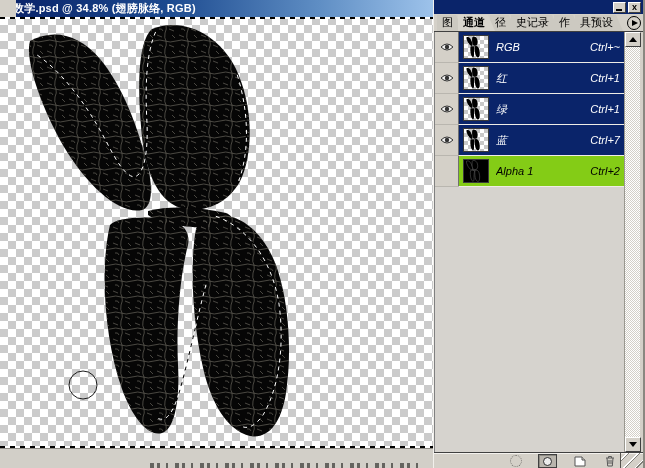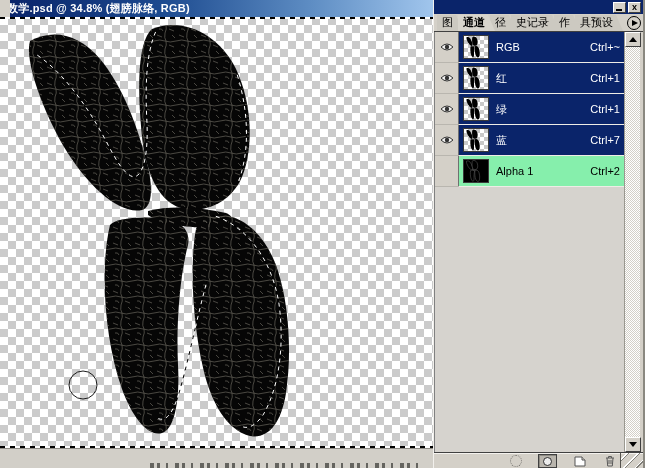--- a/index.html
+++ b/index.html
@@ -1,21 +1,21 @@
 <!DOCTYPE html>
 <html><head>
 <meta charset="utf-8">
 <style>
   * { margin:0; padding:0; box-sizing:border-box; }
   html,body { width:645px; height:468px; overflow:hidden; }
   body { font-family:"Liberation Sans","DejaVu Sans",sans-serif; background:#d4d0c8; position:relative; }
 
   
   .doc-titlebar{
-    position:absolute; left:10px; top:0; width:433px; height:17px;
+    position:absolute; left:16px; top:0; width:433px; height:17px;
     background:linear-gradient(90deg,#0a246a 0%,#1c4a8f 35%,#5f8ec4 70%,#a6caf0 100%);
     color:#fff; font-size:11px; font-weight:bold; line-height:17px;
     white-space:nowrap; overflow:hidden; padding-left:1px;
   }
   .doc-titlebar .t{ margin-left:-4px; letter-spacing:0.2px; }
 
   
   .canvas{
     position:absolute; left:0; top:17px; width:433px; height:431px;
     background-color:#fff;
@@ -83,27 +83,27 @@
     position:absolute; left:4px; top:3px; width:0; height:0;
     border-left:6px solid #000; border-top:3.5px solid transparent; border-bottom:3.5px solid transparent;
   }
 
   
   .p-list{
     position:absolute; left:1px; top:32px; right:5px; bottom:16px;
     background:#d6d3ce; border-left:1px solid #808080;
   }
   .rows{ position:absolute; left:0; top:0; right:16px; bottom:0; }
-  .row{ display:flex; height:31px; border-bottom:1px solid #b9b6af; }
+  .row{ display:flex; height:31px; border-bottom:1px solid #b9b6af;font-style:italic; }
   .eye-cell{
     width:24px; background:#d4d0c8; border-right:1px solid #707070;
     display:flex; align-items:center; justify-content:center; flex:none;
   }
   .row-body{
-    flex:1; display:flex; align-items:center; background:#86efac; color:#000; min-width:0;
+    flex:1; display:flex; align-items:center; background:#84cc16; color:#000; min-width:0;
     border-bottom:1px solid #efece6; margin-bottom:-1px;
   }
   .row.selected .row-body{ background:#0a246a; color:#fff; }
   .thumb{
     width:26px; height:24px; margin:0 7px 0 4px; border:1px solid #3a3a3a; flex:none;
     background-color:#fff;
     background-image:
       linear-gradient(45deg,#c8c8c8 25%,transparent 25%,transparent 75%,#c8c8c8 75%),
       linear-gradient(45deg,#c8c8c8 25%,transparent 25%,transparent 75%,#c8c8c8 75%);
     background-size:8px 8px; background-position:0 0,4px 4px;

